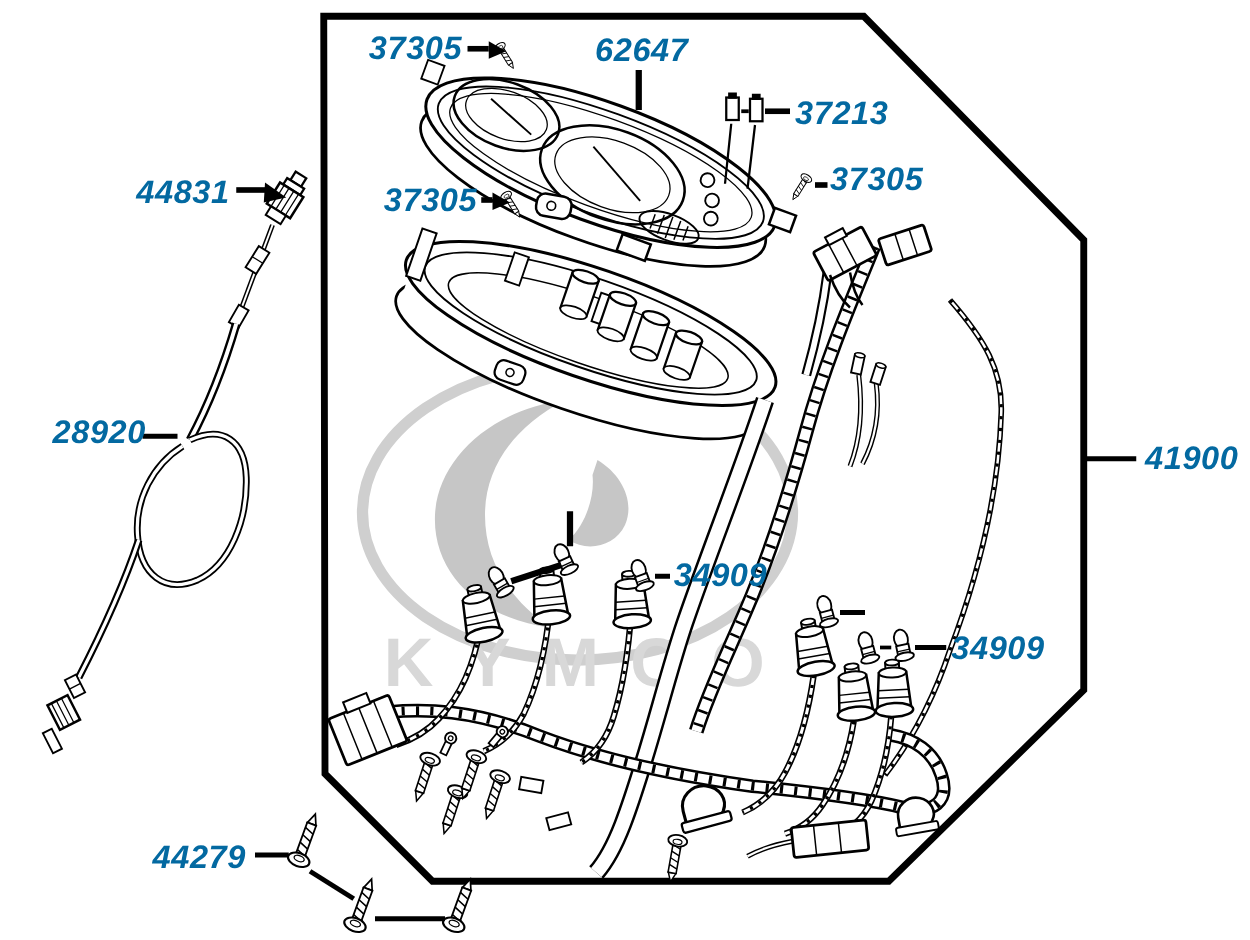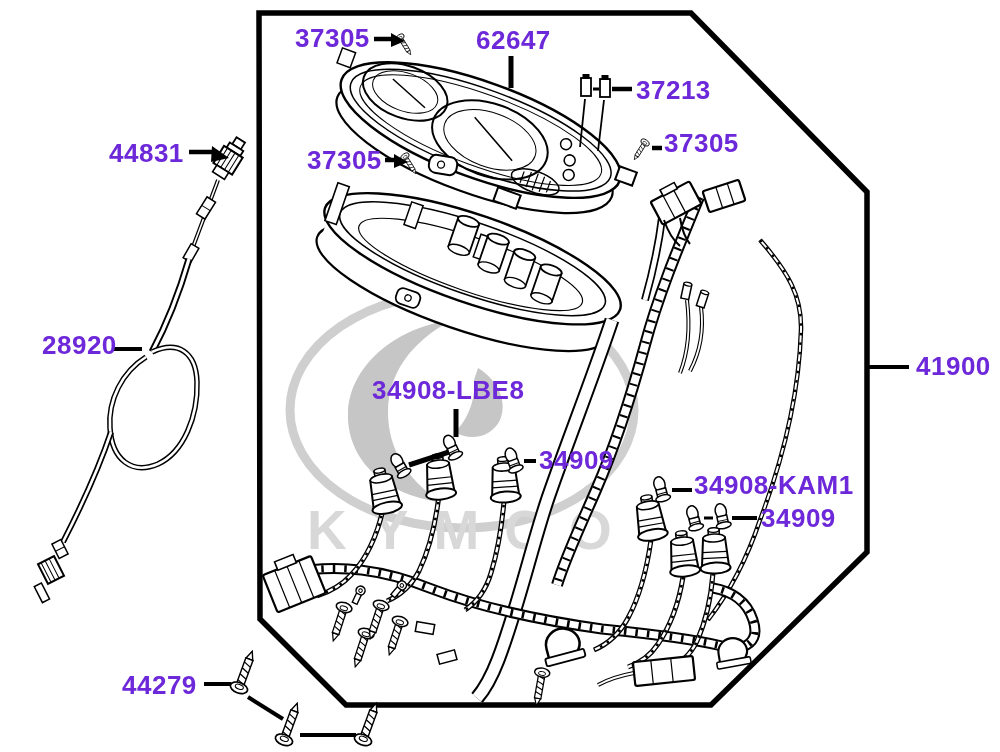--- a/index.html
+++ b/index.html
@@ -1,20 +1,20 @@
 <!DOCTYPE html>
 <html><head>
 <meta charset="utf-8">
 <style>
   html,body{margin:0;padding:0;background:#fff;}
   #stage{position:relative;width:1000px;height:752px;background:#fff;overflow:hidden;
          font-family:"Liberation Sans",sans-serif;}
   #art{position:absolute;left:0;top:0;}
   .label{position:absolute;font-weight:bold;font-size:26px;line-height:26px;
-         letter-spacing:.5px;color:#6d28d9;white-space:nowrap;z-index:5;}
+         letter-spacing:.5px;color:#0369a1;white-space:nowrap;z-index:5;font-style:italic;}
 </style>
 </head>
 <body>
 
 <div id="stage">
 
 <svg id="art" width="1000" height="752" viewBox="0 0 1000 752">
   <defs>
     <g id="screw">
       <path d="M 0,-23 L -3.4,-15 H 3.4 Z" fill="#fff" stroke="#000" stroke-width="1.3"></path>
@@ -314,20 +314,18 @@
   </g>
 </svg>
 
 <div class="label" style="left:295px;top:25px">37305</div>
 <div class="label" style="left:476px;top:27px">62647</div>
 <div class="label" style="left:636px;top:77px">37213</div>
 <div class="label" style="left:664px;top:130px">37305</div>
 <div class="label" style="left:307px;top:147px">37305</div>
 <div class="label" style="left:109px;top:140px">44831</div>
 <div class="label" style="left:42px;top:332px">28920</div>
-<div class="label" style="left:372px;top:377px">34908-LBE8</div>
 <div class="label" style="left:539px;top:447px">34909</div>
-<div class="label" style="left:694px;top:472px">34908-KAM1</div>
 <div class="label" style="left:761px;top:505px">34909</div>
 <div class="label" style="left:916px;top:353px">41900</div>
 <div class="label" style="left:122px;top:672px">44279</div>
 
 </div>
 
 </body></html>

